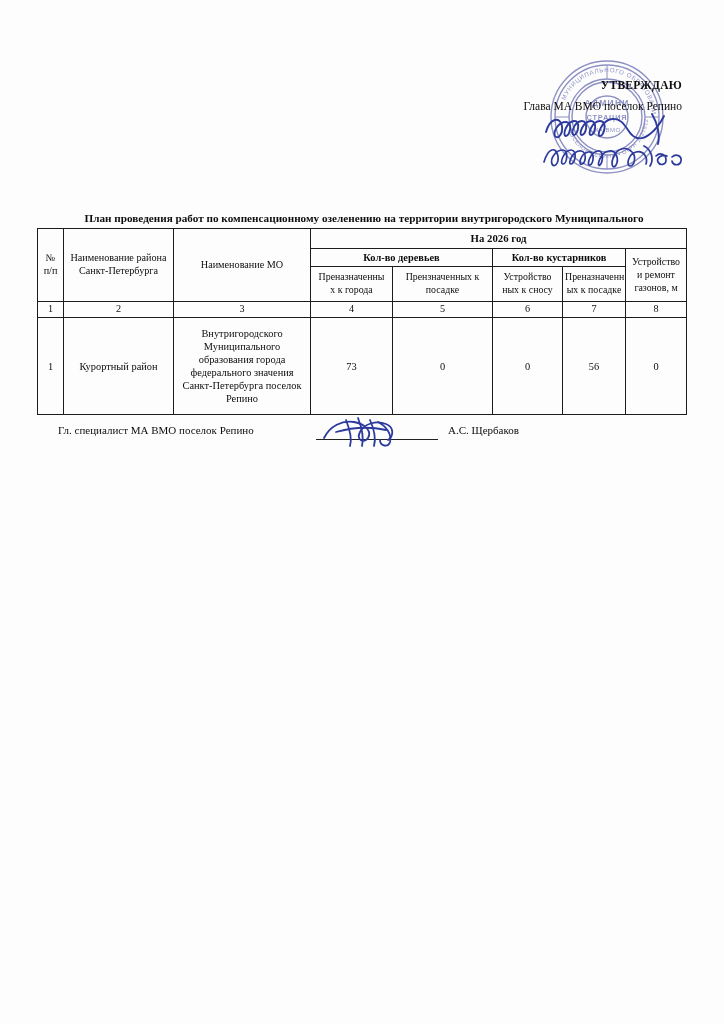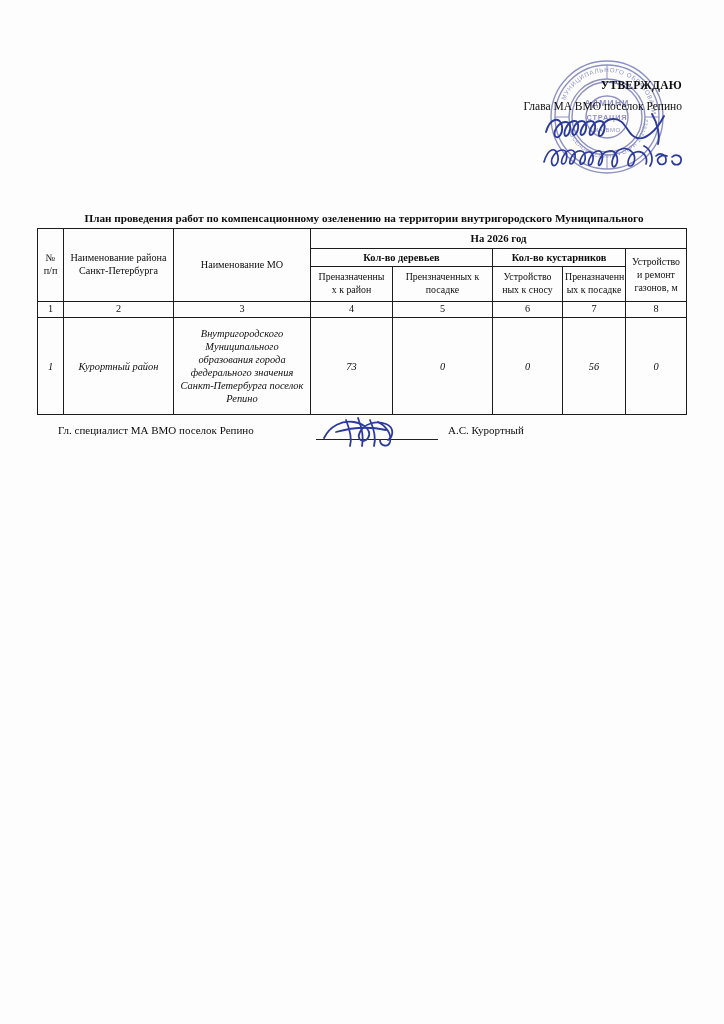--- a/index.html
+++ b/index.html
@@ -118,21 +118,20 @@
     padding: 4px 2px;
   }
   tr.numrow td {
     font-size: 10.2px;
     height: 15px;
     padding: 0;
   }
   tr.datarow td {
     height: 92px;
     font-size: 10.4px;
-    font-style: italic;
   }
   td.mo-cell {
     text-align: left;
     vertical-align: middle;
     padding-left: 5px;
     font-size: 10.2px;
     line-height: 1.42;
   }
 
   
@@ -288,21 +287,21 @@
           <th class="sub" colspan="2">Кол-во кустарников</th>
           <th class="leafhead" rowspan="2">
             <span>Устройство</span><br>
             <span>и ремонт</span><br>
             <span>газонов, м</span>
           </th>
         </tr>
         <tr>
           <th class="leafhead">
             <span>Преназначенны</span><br>
-            <span>х к район</span>
+            <span>х к города</span>
           </th>
           <th class="leafhead">
             <span>Прензначенных к</span><br>
             <span>посадке</span>
           </th>
           <th class="leafhead">
             <span>Устройство</span><br>
             <span>ных к сносу</span>
           </th>
           <th class="leafhead">
@@ -345,16 +344,16 @@
           <path d="M8,22 C14,10 26,4 38,6 C50,8 56,16 52,22 C48,28 40,24 44,16
                    C48,8 60,4 70,8 C78,11 78,20 72,24"></path>
           <path d="M30,4 C34,14 36,24 34,30"></path>
           <path d="M42,2 C46,12 48,22 46,30"></path>
           <path d="M54,4 C58,13 60,23 58,30"></path>
           <path d="M20,16 C34,12 52,10 70,14"></path>
           <path d="M62,6 C70,10 76,18 74,26 C72,32 64,30 64,24"></path>
         </g>
       </svg>
     </div>
-    <div class="fs-name">А.С. Курортный</div>
+    <div class="fs-name">А.С. Щербаков</div>
   </div>
 
 </div>
 
 </body></html>

